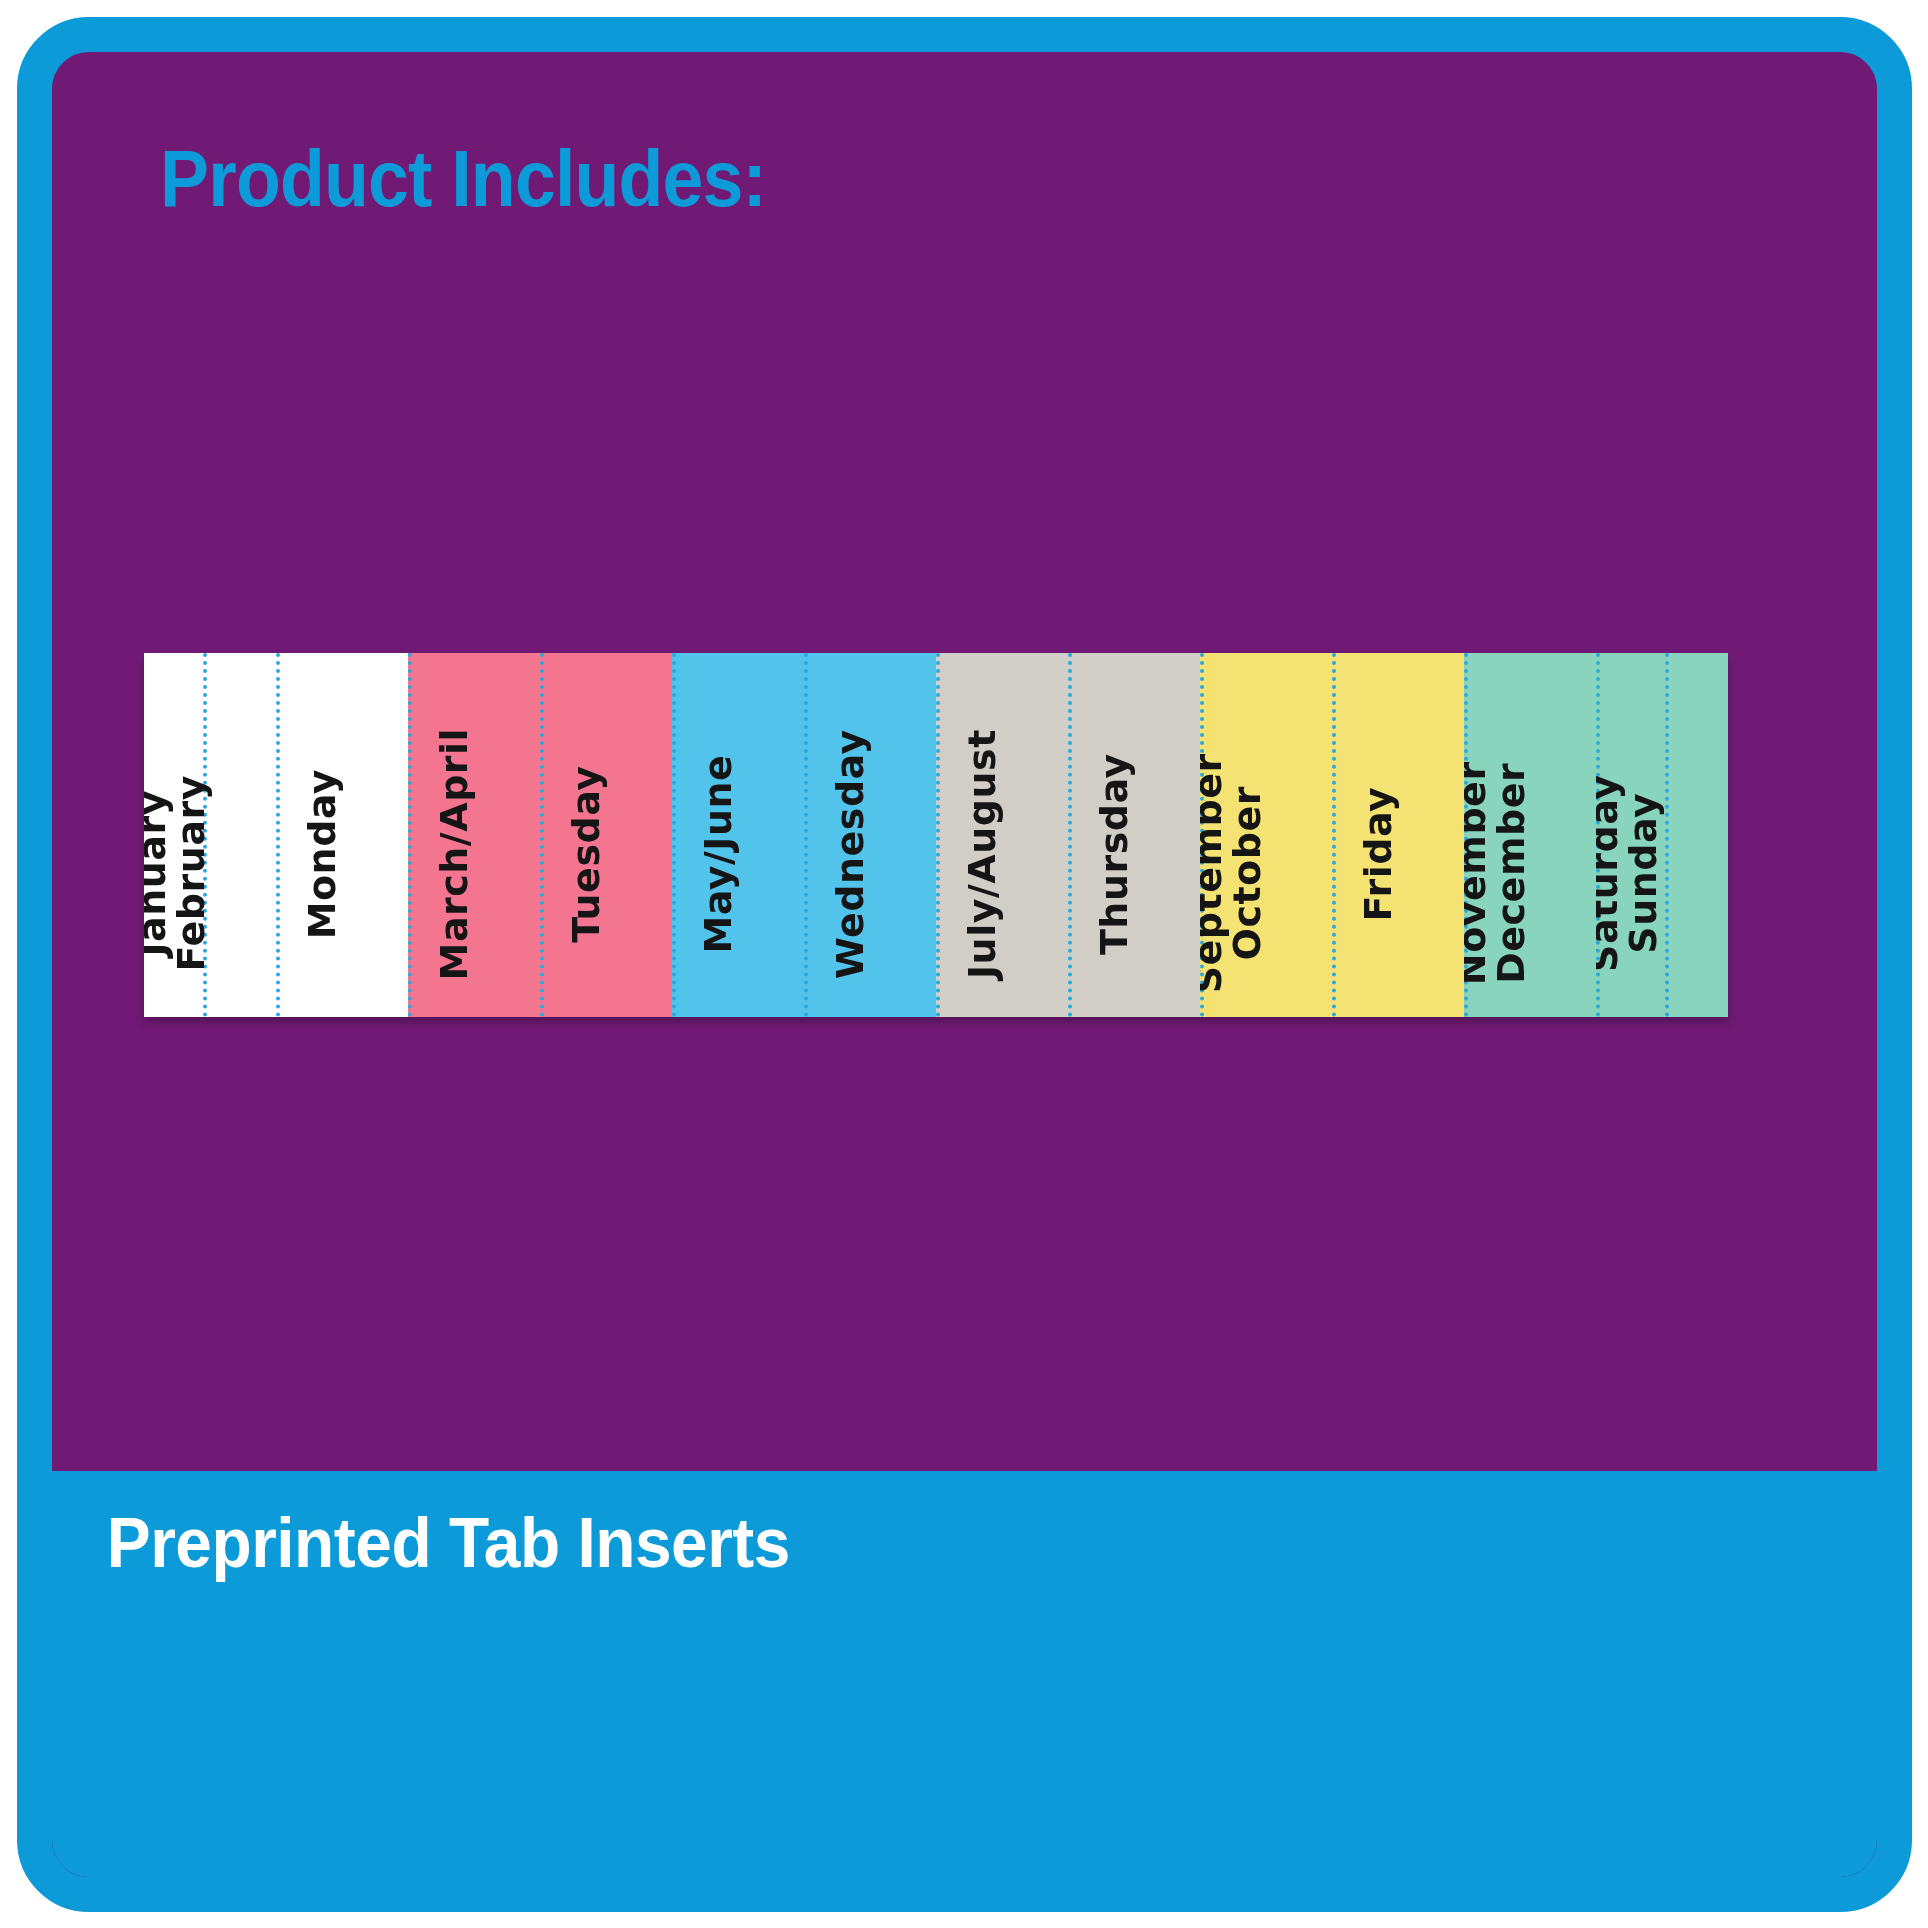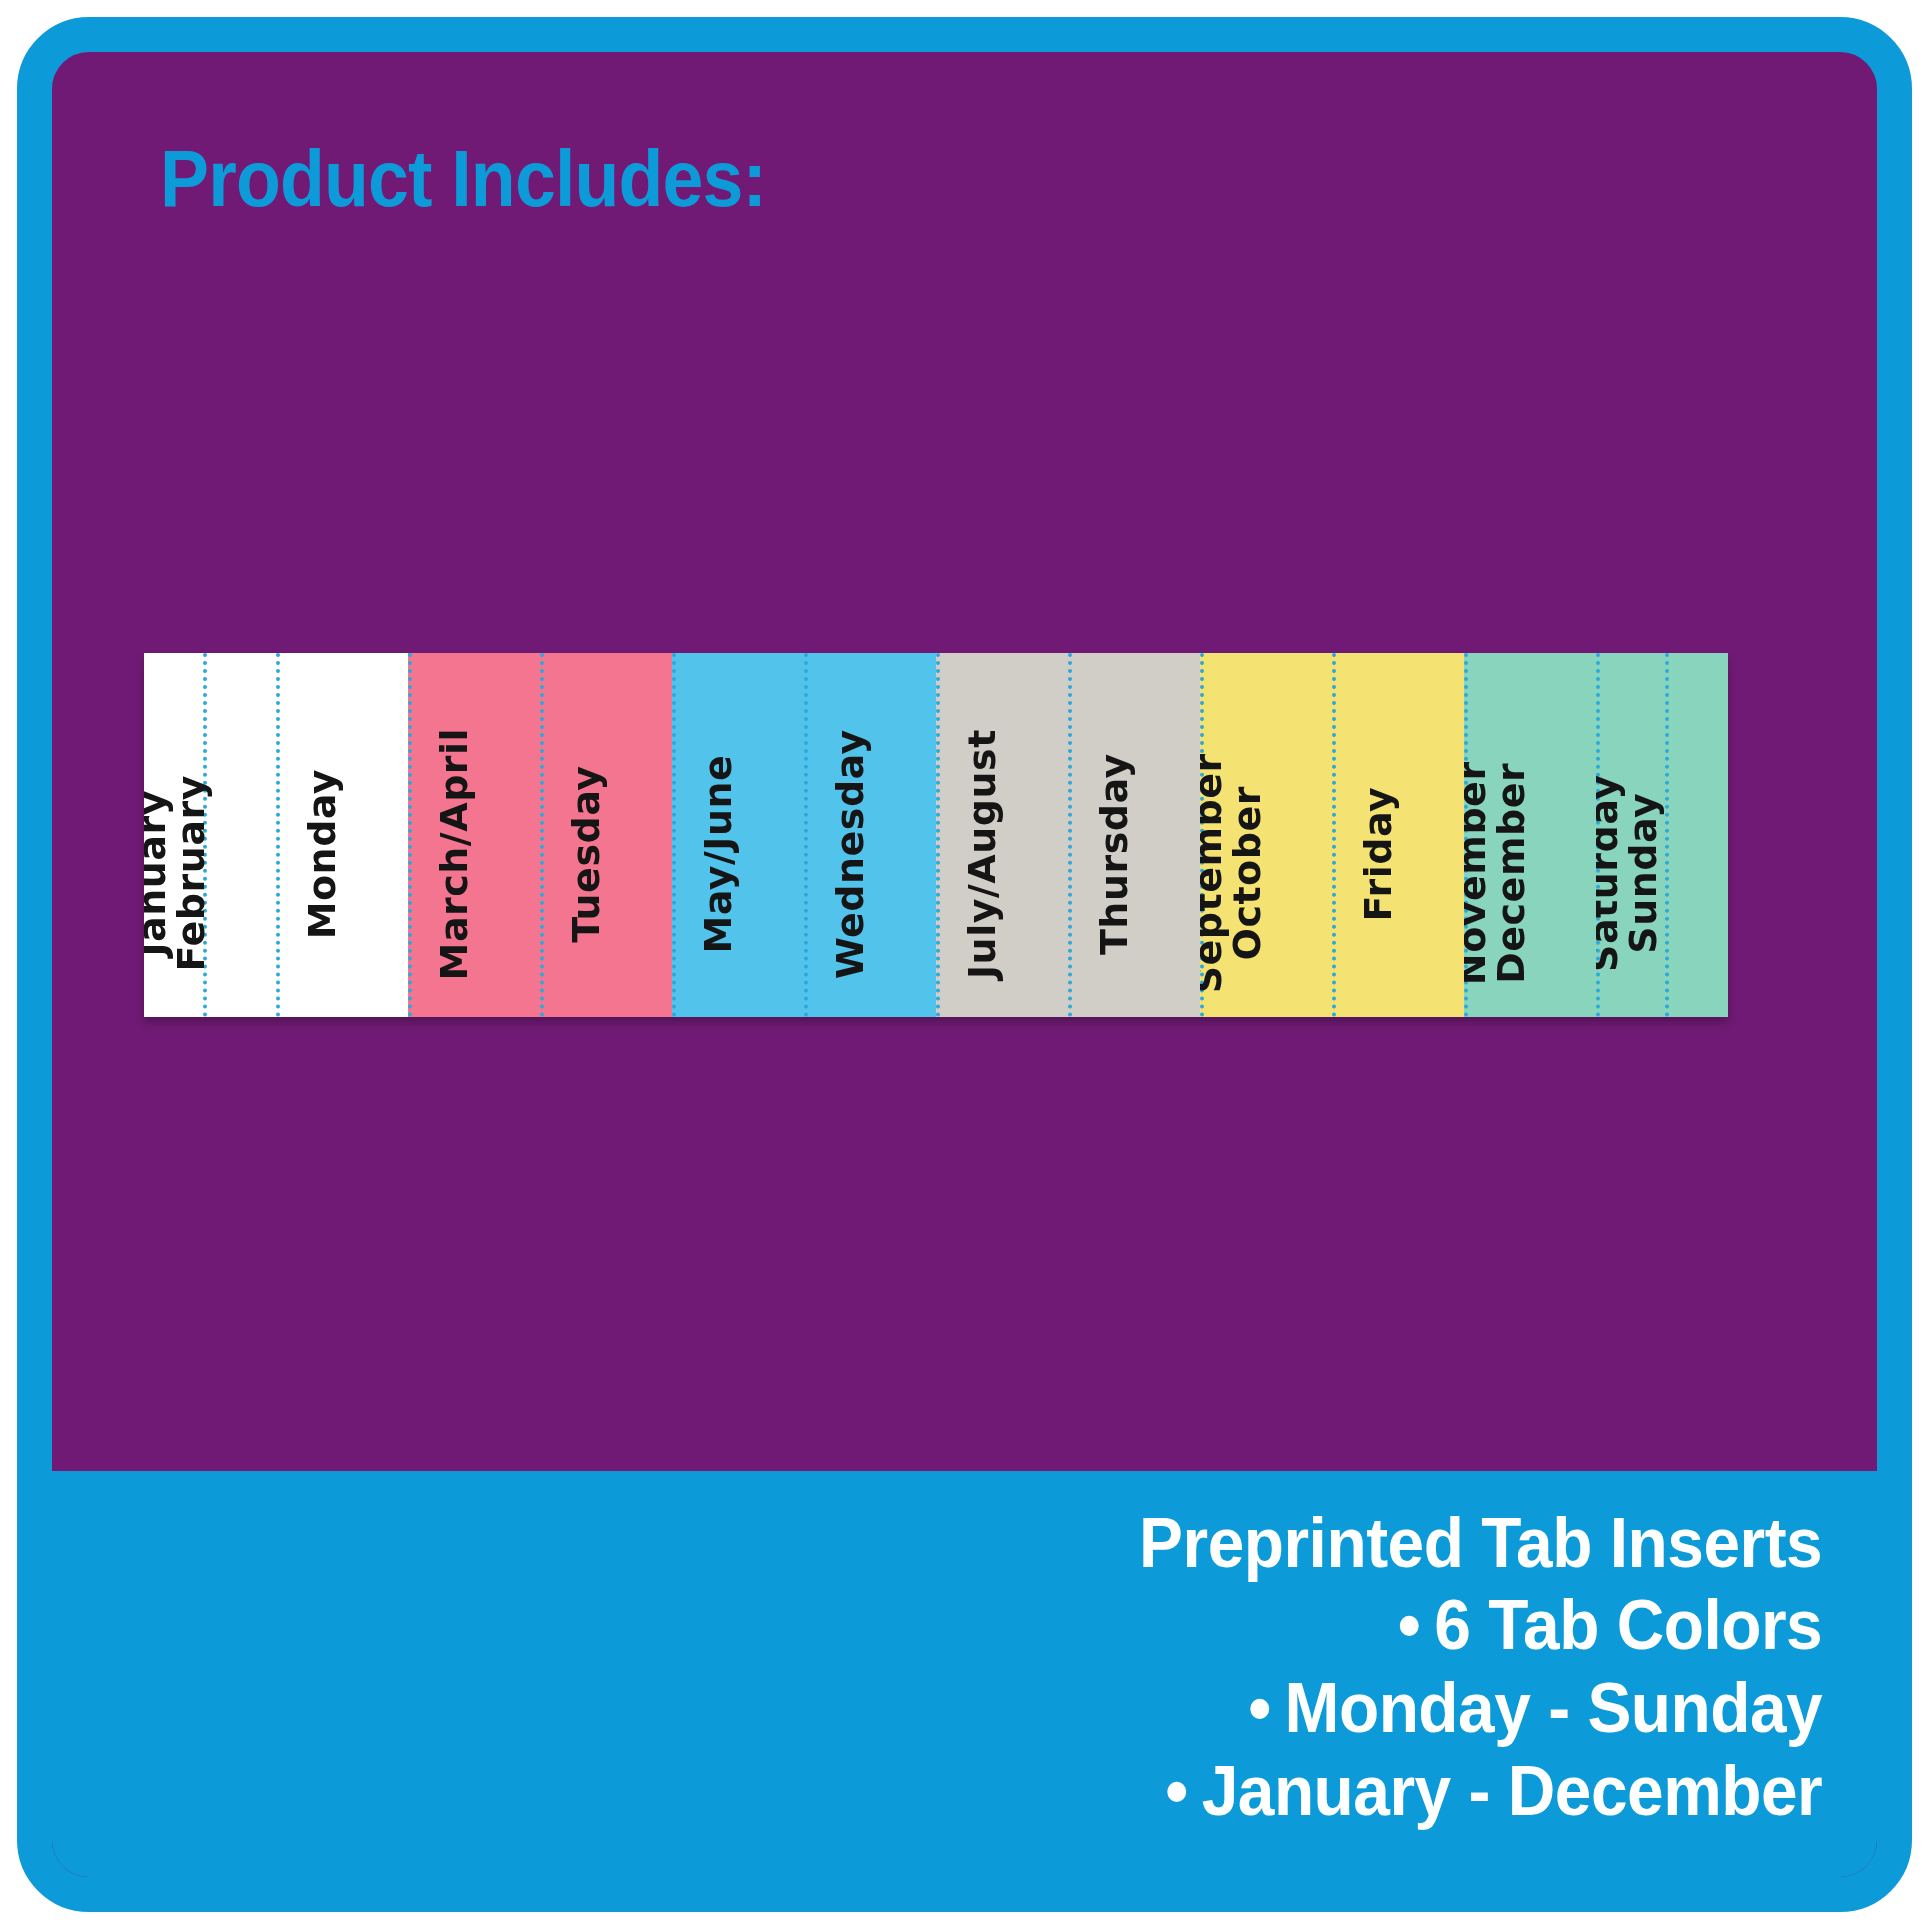--- a/index.html
+++ b/index.html
@@ -103,21 +103,21 @@
 
   
   #banner {
     position:absolute;
     left:0; right:0;
     bottom:-37px;
     top:1419px;
     background:var(--brand);
     padding-top:37px;
     color:#ffffff;
-    text-align:right;
+    text-align:left;
   }
   #banner-title {
     font-size:70px;
     font-weight:bold;
     letter-spacing:-0.5px;
     transform:scaleX(0.94);
     line-height:1.02;
   }
   #banner-list {
     list-style:none;
@@ -180,21 +180,16 @@
         </div>
         <div class="tab" style="background: rgb(136, 212, 188);">
           <div class="tab-label rot">Saturday
 Sunday</div>
         </div>
       </div>
   </div>
 
   <div id="banner">
     <div id="banner-title">Preprinted Tab Inserts</div>
-    <ul id="banner-list">
-        <li><span class="bullet-dot">•</span><span>6 Tab Colors</span></li>
-        <li><span class="bullet-dot">•</span><span>Monday - Sunday</span></li>
-        <li><span class="bullet-dot">•</span><span>January - December</span></li>
-      </ul>
   </div>
 
 </div>
 
 
 </body></html>

